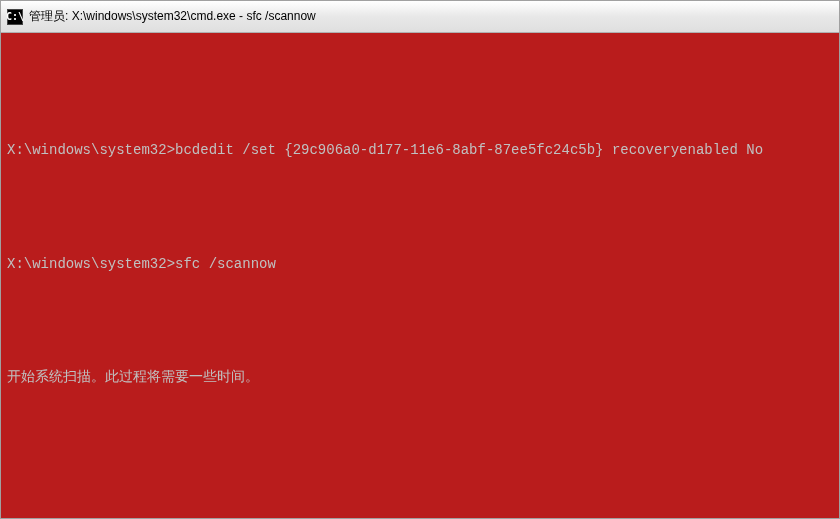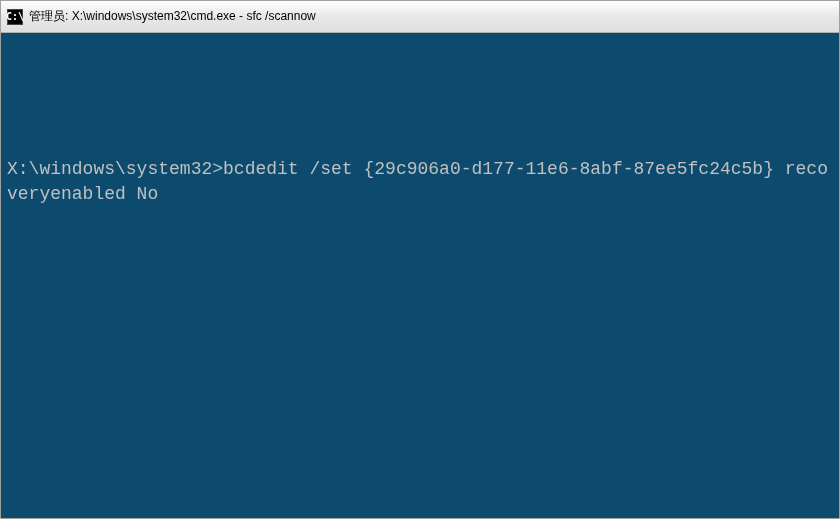--- a/index.html
+++ b/index.html
@@ -45,25 +45,25 @@
       color: #ffffff;
       background: #000000;
       border: 1px solid #444;
       line-height: 14px;
     }
     .titlebar-text {
       white-space: nowrap;
     }
     .terminal {
       flex: 1;
-      background: #0c4a6e;
+      background: #b91c1c;
       color: #c0c0c0;
-      padding: 3px 6px;
+      padding: 14px 6px;
       font-family: "SimSun", "NSimSun", "Consolas", "Courier New", monospace;
-      font-size: 18px;
+      font-size: 14px;
       line-height: 1.35;
       white-space: pre-wrap;
       word-break: break-all;
       overflow: hidden;
     }
     .terminal-line {
       min-height: 1.35em;
     }
     .prompt-path {
       color: #c0c0c0;
@@ -77,18 +77,20 @@
 
 <div class="window">
   <div class="titlebar">
     <div class="titlebar-icon">C:\</div>
     <div class="titlebar-text">管理员: X:\windows\system32\cmd.exe - sfc  /scannow</div>
   </div>
   <div class="terminal">
     <div class="terminal-line"> </div>
     <div class="terminal-line"><span class="prompt-path">X:\windows\system32&gt;</span><span class="command-text">bcdedit /set {29c906a0-d177-11e6-8abf-87ee5fc24c5b} recoveryenabled No</span></div>
     <div class="terminal-line"> </div>
+    <div class="terminal-line"><span class="prompt-path">X:\windows\system32&gt;</span><span class="command-text">sfc /scannow</span></div>
     <div class="terminal-line"> </div>
+    <div class="terminal-line">开始系统扫描。此过程将需要一些时间。</div>
     <div class="terminal-line"> </div>
     
     
   </div>
 </div>
 
 </body></html>

